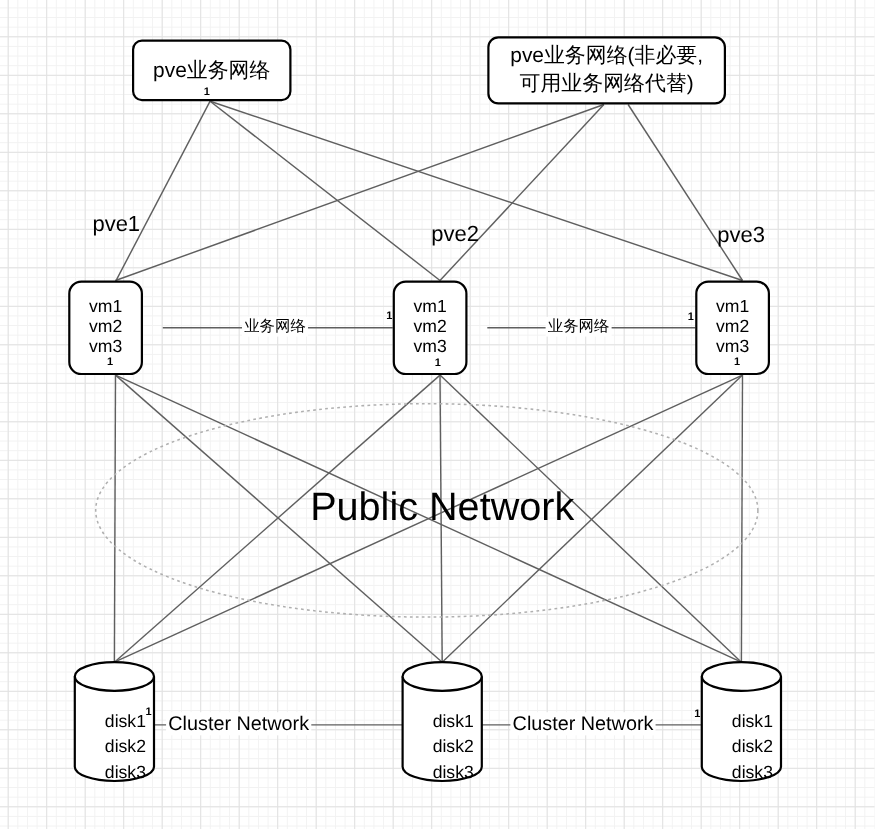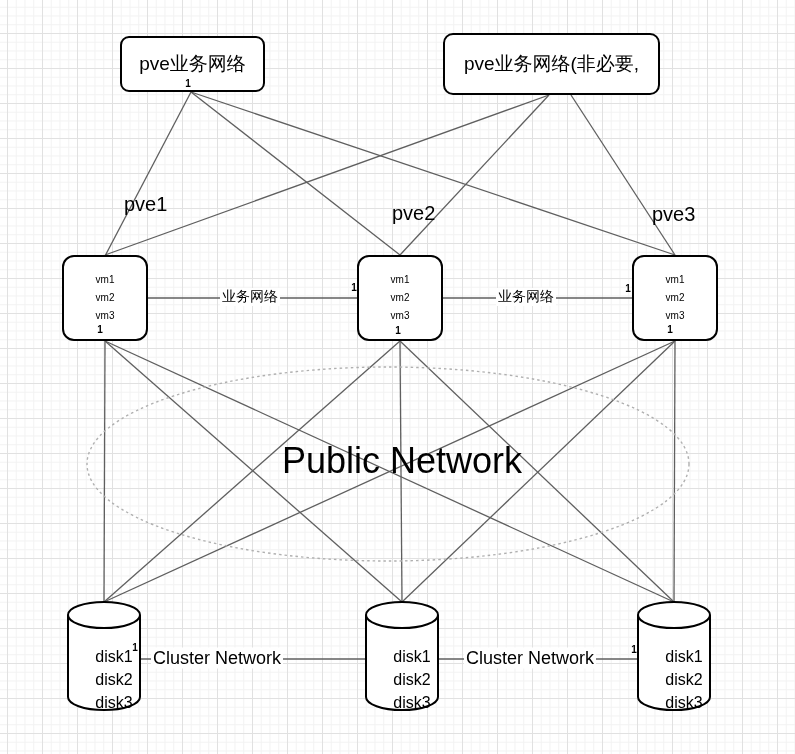--- a/index.html
+++ b/index.html
@@ -25,25 +25,25 @@
   .shape{fill:var(--node-fill);stroke:var(--node-border);stroke-width:2px;stroke-linejoin:round;}
   .pn-ellipse{fill:none;stroke:var(--ellipse-stroke);stroke-width:1.4px;stroke-dasharray:2.5 3;}
 
   .node{
     position:absolute;box-sizing:border-box;background:var(--node-fill);
     border:2px solid var(--node-border);display:flex;flex-direction:column;
     align-items:center;justify-content:center;text-align:center;
   }
   #box-business{left:120px;top:36px;width:145px;height:56px;border-radius:9px;font-size:19px;}
   #box-mgmt{left:443px;top:33px;width:217px;height:62px;border-radius:10px;font-size:19px;line-height:26px;}
-  .vm-node{width:86px;height:86px;border-radius:12px;font-size:10px;line-height:18px;}
+  .vm-node{width:68px;height:86px;border-radius:12px;font-size:16px;line-height:18px;}
   #vm-node-1{left:62px;top:255px;} #vm-node-2{left:357px;top:255px;} #vm-node-3{left:632px;top:255px;}
 
   .host-label{position:absolute;font-size:20px;line-height:1;}
-  #host-label-1{left:84px;top:194px;margin-left:40px;} #host-label-2{left:392px;top:203px;} #host-label-3{left:652px;top:204px;}
+  #host-label-1{left:84px;top:194px;} #host-label-2{left:392px;top:203px;} #host-label-3{left:652px;top:204px;}
 
   .edge-label{
     position:absolute;transform:translate(-50%,-50%);background:#ffffff;
     padding:0 2px;white-space:nowrap;
   }
   .biz-label{font-size:14px;}
   .cluster-label{font-size:18px;}
   #biz-label-1{left:250px;top:297px;} #biz-label-2{left:526px;top:297px;}
   #cluster-label-1{left:217px;top:658px;} #cluster-label-2{left:530px;top:658px;}
 
@@ -107,20 +107,21 @@
       <path class="shape" d="M638 615 L638 697 A36 13 0 0 0 710 697 L710 615"></path>
       <ellipse class="shape" cx="674" cy="615" rx="36" ry="13"></ellipse>
     </g>
   </svg>
 
   <div class="node" id="box-business">
     <span>pve业务网络</span>
   </div>
   <div class="node" id="box-mgmt">
     <span>pve业务网络(非必要,</span>
+    <span>可用业务网络代替)</span>
   </div>
 
   <div class="host-label" id="host-label-1">pve1</div>
   <div class="host-label" id="host-label-2">pve2</div>
   <div class="host-label" id="host-label-3">pve3</div>
 
   <div class="node vm-node" id="vm-node-1">
     <span>vm1</span>
     <span>vm2</span>
     <span>vm3</span>

